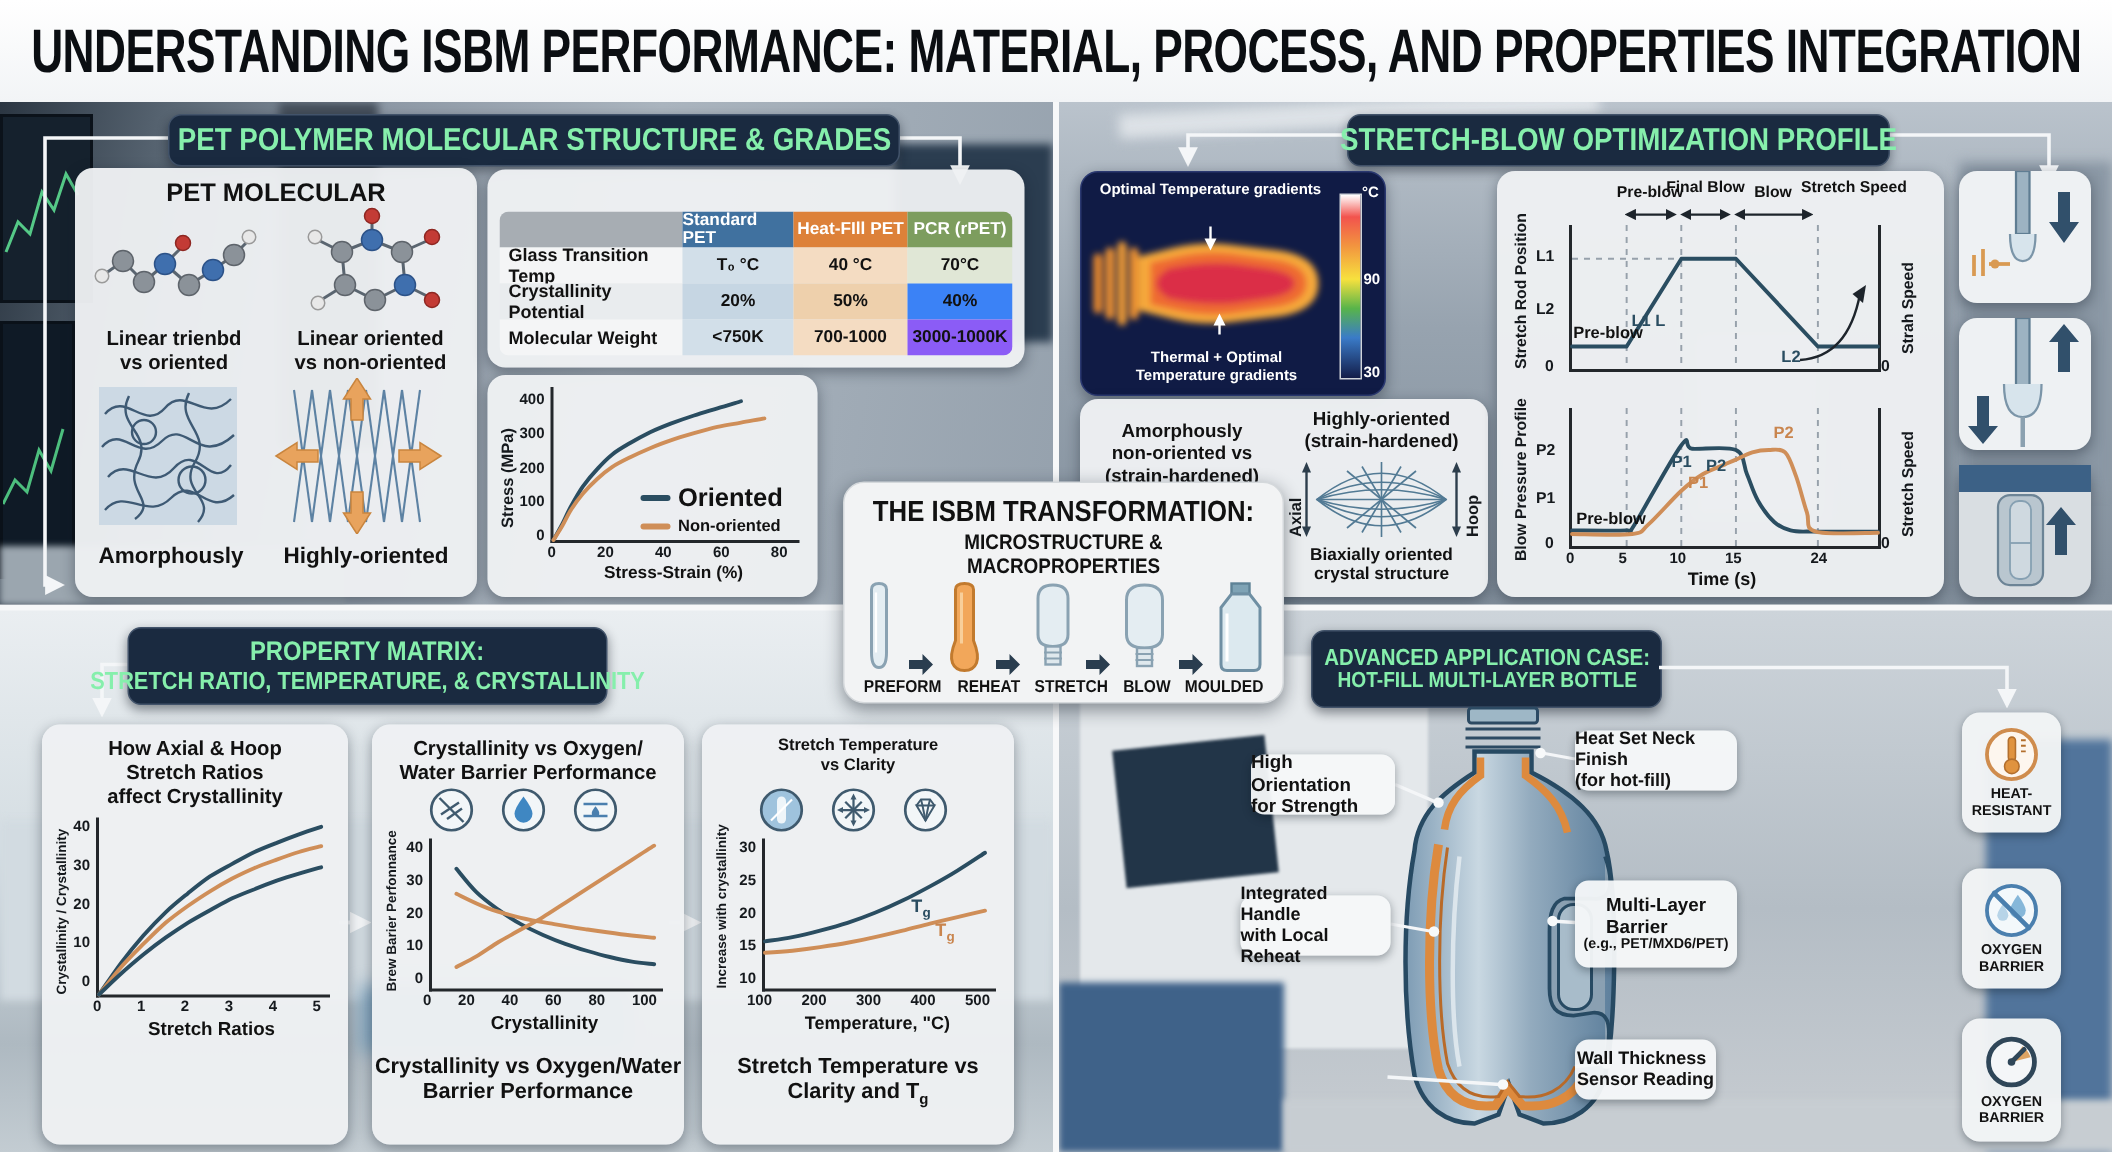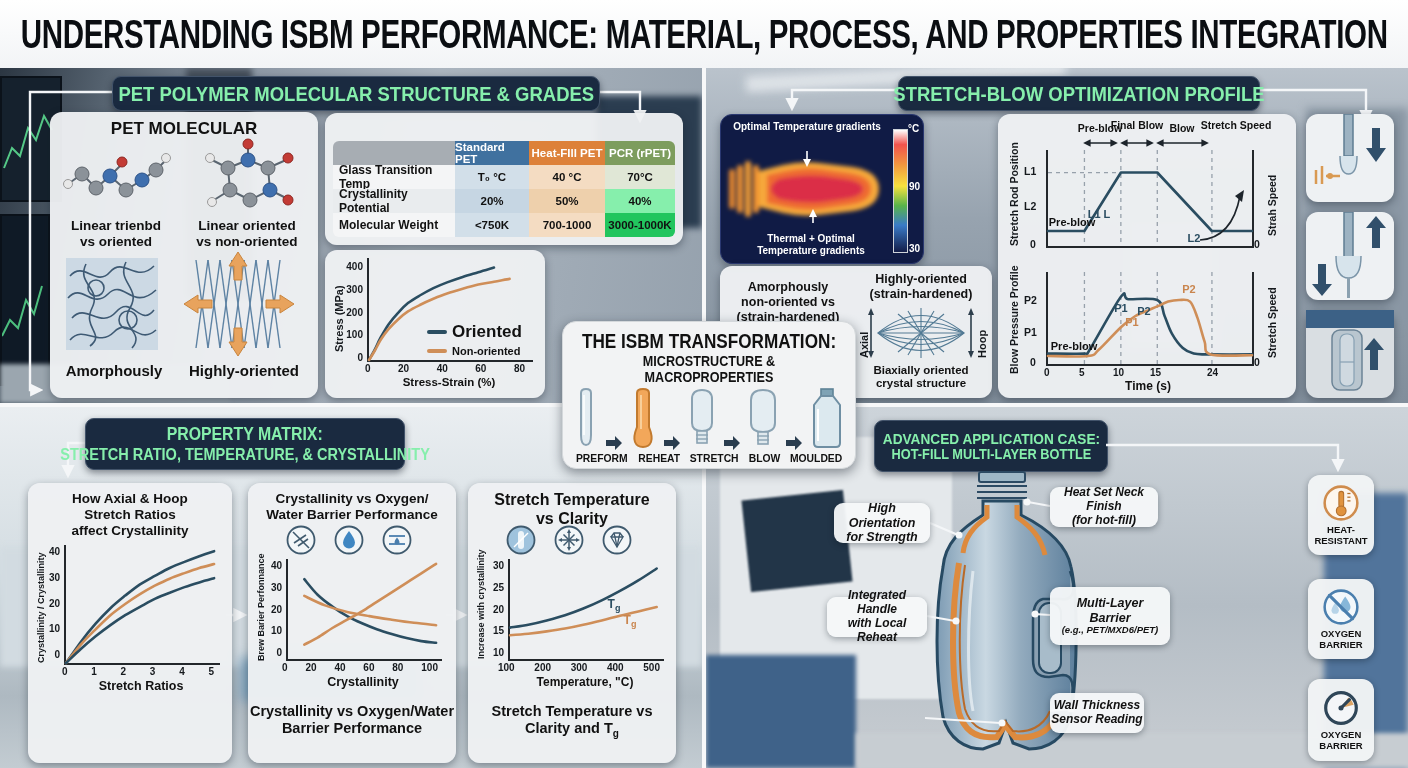--- a/index.html
+++ b/index.html
@@ -33,21 +33,21 @@
   .plot svg{position:absolute;left:0;top:0;width:100%;height:100%;overflow:visible;}
   .vlab{position:absolute;transform:rotate(-90deg);transform-origin:0 0;white-space:nowrap;font-weight:700;color:#15191d;}
   .xrow{position:absolute;display:flex;justify-content:space-between;font-weight:700;color:#15191d;}
   .ycol{position:absolute;display:flex;flex-direction:column;justify-content:space-between;align-items:flex-end;font-weight:700;color:#15191d;}
   .tick{position:absolute;font-weight:700;color:#15191d;}
   .ann{position:absolute;transform:translate(-50%,-50%);font-weight:800;white-space:nowrap;}
   .navy{color:#2a4d61;margin-top:20px;}.oran{color:#c9854e;}
   .legend-row{display:flex;align-items:center;gap:5px;margin-bottom:3px;}
   .lg-line{width:20px;height:3.5px;border-radius:2px;}
   
-  .wlab{position:absolute;background:rgba(246,248,249,.95);border-radius:9px;box-shadow:0 2px 6px rgba(10,20,30,.35);display:flex;flex-direction:column;align-items:center;justify-content:center;text-align:center;font-weight:800;line-height:1.15;font-style:italic;}
+  .wlab{position:absolute;background:rgba(246,248,249,.95);border-radius:9px;box-shadow:0 2px 6px rgba(10,20,30,.35);display:flex;flex-direction:column;align-items:center;justify-content:center;font-weight:800;line-height:1.15;}
   .badge{position:absolute;background:rgba(242,244,245,.97);border-radius:12px;box-shadow:0 2px 6px rgba(10,20,30,.35);display:flex;flex-direction:column;align-items:center;justify-content:center;gap:3px;}
   .badge .bl{font-size:9.5px;font-weight:800;text-align:center;line-height:1.15;}
   
   #isbm-card{position:absolute;left:562px;top:321px;width:292px;height:146px;background:#f2f3f4;border:1px solid #d4d8db;border-radius:14px;box-shadow:0 4px 12px rgba(15,25,35,.45);text-align:center;z-index:5;}
   .stage-row{display:flex;align-items:flex-end;justify-content:center;gap:4px;margin-top:2px;}
   .stage-lbls{display:flex;justify-content:space-between;padding:0 10px;margin-top:1px;}
   .stage-lbls span{font-size:11.5px;font-weight:800;transform:scaleX(.9);}
   .thermal-lbl{color:#fff;font-weight:700;font-size:10px;text-align:center;line-height:1.15;}
 </style>
 </head>
@@ -192,26 +192,26 @@
         <div class="ptc" style="background:#7d9d5e;color:#fff;">PCR (rPET)</div>
 
         <div class="ptc ptl" style="background:#f4f5f6;">Glass Transition Temp</div>
         <div class="ptc" style="background:#d2dfe9;">T₀ °C</div>
         <div class="ptc" style="background:#f4dcc2;">40 °C</div>
         <div class="ptc" style="background:#e0e7d6;">70°C</div>
 
         <div class="ptc ptl" style="background:#e9ecee;">Crystallinity Potential</div>
         <div class="ptc" style="background:#c6d6e3;">20%</div>
         <div class="ptc" style="background:#eed0ac;">50%</div>
-        <div class="ptc" style="background:#86efac;">40%</div>
+        <div class="ptc" style="background:#3b82f6;">40%</div>
 
         <div class="ptc ptl" style="background:#f4f5f6;">Molecular Weight</div>
         <div class="ptc" style="background:#d2dfe9;">&lt;750K</div>
         <div class="ptc" style="background:#f4dcc2;">700-1000</div>
-        <div class="ptc" style="background:#22c55e;">3000-1000K</div>
+        <div class="ptc" style="background:#8b5cf6;">3000-1000K</div>
       </div>
     </div>
 
     <div class="card" style="left:325px;top:182px;width:220px;height:148px;">
       <span class="vlab" style="left:8px;top:102px;font-size:11px;">Stress (MPa)</span>
       <div class="ycol" style="left:12px;top:11px;width:26px;height:102px;font-size:10px;">
         <span>400</span>
           <span>300</span>
           <span>200</span>
           <span>100</span>
@@ -534,21 +534,21 @@
           <span>60</span>
           <span>80</span>
           <span>100</span>
       </div>
       <div class="abs cap xb" style="left:38px;top:192px;width:154px;font-size:12.5px;">Crystallinity</div>
       <div class="abs cap pre xb" style="left:0;top:220px;width:208px;font-size:14.5px;line-height:1.15;">Crystallinity vs Oxygen/Water
 Barrier Performance</div>
     </div>
 
     <div class="card" style="left:468px;top:76px;width:208px;height:280px;">
-      <div class="abs cap pre xb" style="left:0;top:8px;width:208px;font-size:16px;line-height:1.18;">Stretch Temperature
+      <div class="abs cap pre xb" style="left:0;top:8px;width:208px;font-size:11px;line-height:1.18;">Stretch Temperature
 vs Clarity</div>
       <div class="abs" style="left:38px;top:42px;display:flex;gap:18px;">
         <svg width="30" height="30" viewBox="0 0 30 30">
             <circle cx="15" cy="15" r="13.5" fill="#9fc3dd" stroke="#3f5a6e" stroke-width="1.8"></circle>
             <rect x="12" y="6" width="6" height="18" rx="3" fill="#eef5f9"></rect>
             <line x1="8" y1="22" x2="22" y2="8" stroke="#fff" stroke-width="1.4"></line>
           </svg>
         <svg width="30" height="30" viewBox="0 0 30 30">
             <circle cx="15" cy="15" r="13.5" fill="#f2f6f8" stroke="#3f5a6e" stroke-width="1.8"></circle>
             <g stroke="#3f5a6e" stroke-width="1.5">
@@ -674,21 +674,21 @@
 for Strength</span>
     </div>
     <div class="wlab" style="left:344px;top:80px;width:108px;height:40px;font-size:12px;">
       <span class="pre">Heat Set Neck Finish
 (for hot-fill)</span>
     </div>
     <div class="wlab" style="left:121px;top:190px;width:100px;height:40px;font-size:12px;">
       <span class="pre">Integrated Handle
 with Local Reheat</span>
     </div>
-    <div class="wlab" style="left:344px;top:180px;width:120px;height:58px;font-size:12.5px;">
+    <div class="wlab" style="left:344px;top:180px;width:108px;height:58px;font-size:12.5px;">
       <span class="pre">Multi-Layer
 Barrier</span>
       <span class="pre" style="font-size:9.5px;">(e.g., PET/MXD6/PET)</span>
     </div>
     <div class="wlab" style="left:344px;top:286px;width:94px;height:40px;font-size:12px;">
       <span class="pre">Wall Thickness
 Sensor Reading</span>
     </div>
 
     <div class="badge" style="left:602px;top:68px;width:66px;height:80px;">

